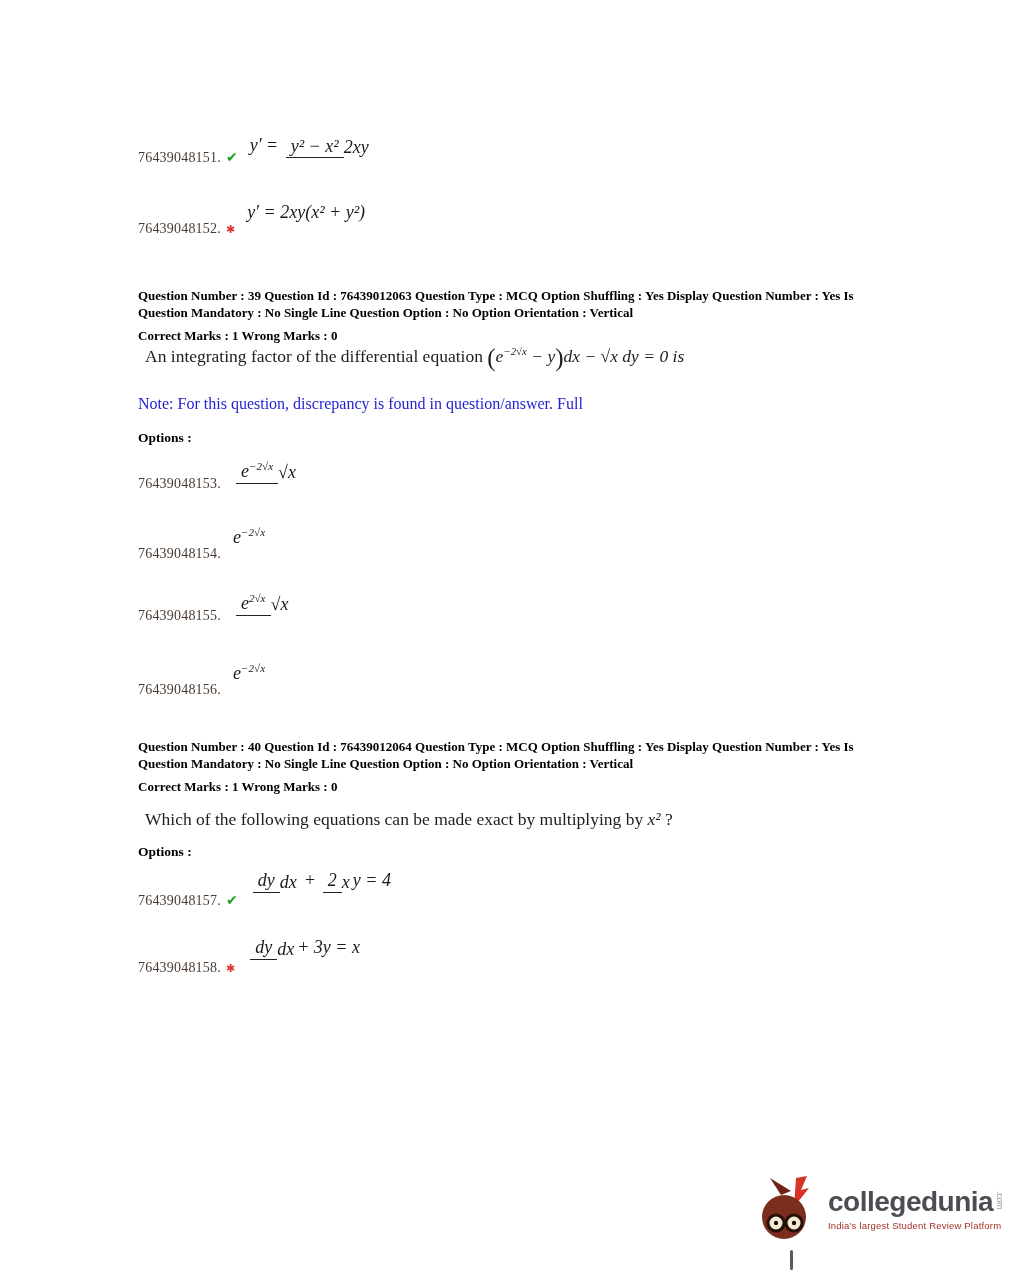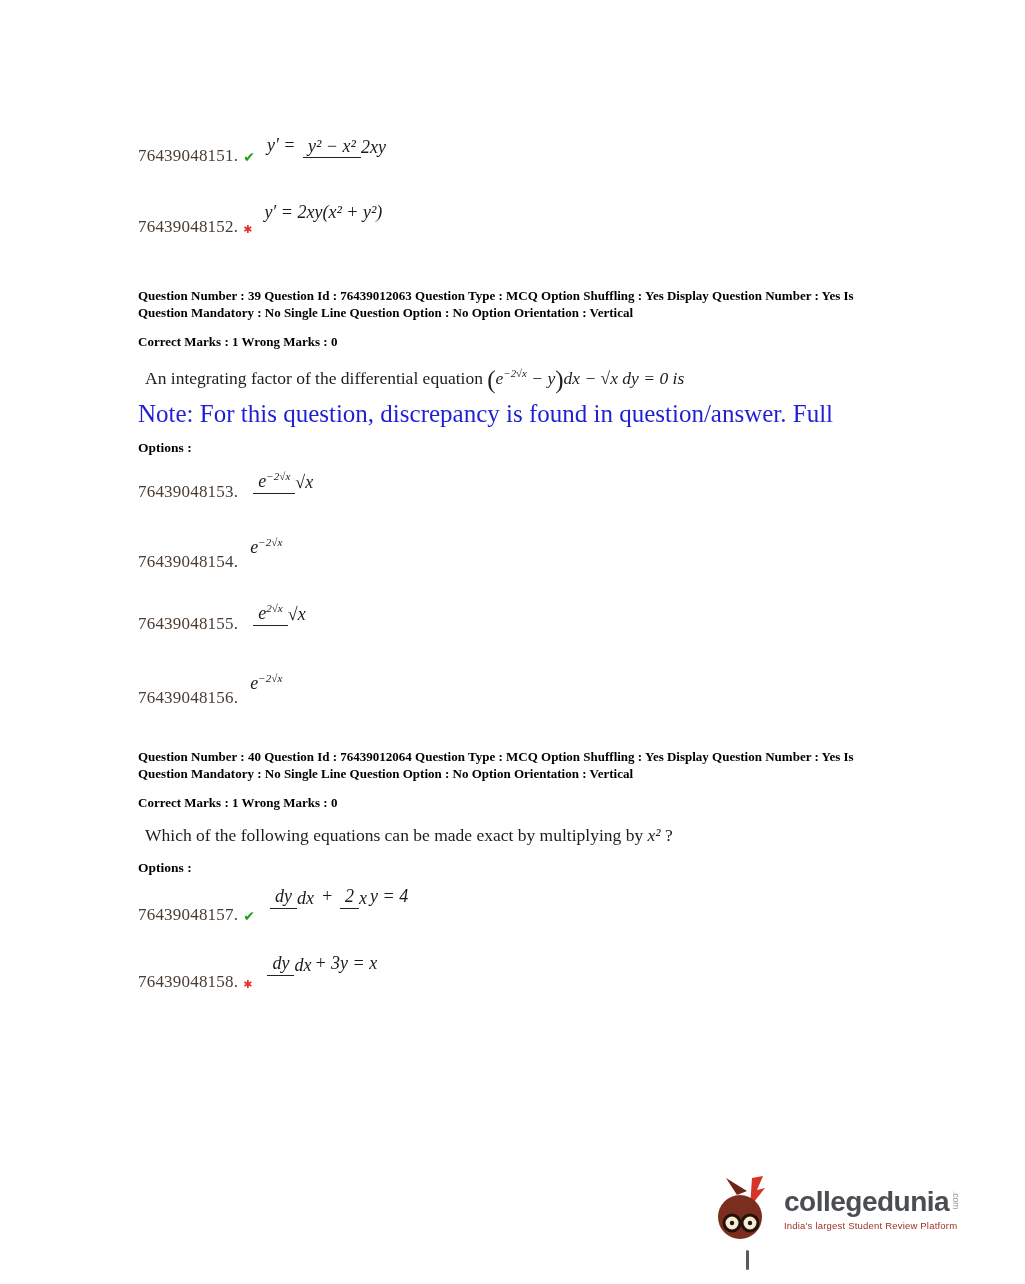--- a/index.html
+++ b/index.html
@@ -8,53 +8,53 @@
     background:#ffffff;
     font-family:"Liberation Serif", serif;
     color:#151515;
     position:relative;
     overflow:hidden;
   }
   .content { padding:135px 0 0 138px; width:900px; }
 
   
   .opt-row { display:flex; align-items:flex-end; }
-  .opt-id { font-size:17px; color:#4a3c32; letter-spacing:0.2px; white-space:nowrap;font-family:Liberation Serif, serif; }
+  .opt-id { font-size:14px; color:#4a3c32; letter-spacing:0.2px; white-space:nowrap;font-family:Liberation Serif, serif; }
   .mark { margin-left:5px; line-height:1; }
   .mark-correct { color:#1da11d; font-size:14px; margin-bottom:1px; }
   .mark-wrong { color:#e03131; font-size:11px; margin-bottom:2px; }
   .opt-formula { margin-left:12px; font-size:18px; color:#1a1a1a; margin-bottom:8px; white-space:nowrap; }
   .raise-md { margin-bottom:14px; }
   .raise-lg { margin-bottom:16px; }
 
   .math { font-style:italic; }
   sup { font-size:0.62em; }
 
   .frac { display:inline-flex; flex-direction:row; align-items:center; vertical-align:middle; margin:0 3px; line-height:1.15; }
   .frac .num { padding:0 5px 1px; border-bottom:1.4px solid #222; }
   .frac .den { padding-top:1px; }
   .op { margin:0 4px; }
 
   .meta { margin-top:50px; font-weight:bold; font-size:13px; line-height:17px; color:#000; }
   .meta .meta-line { white-space:nowrap; }
-  .meta .marks-line { margin-top:12px; }
+  .meta .marks-line { margin-top:6px; }
 
-  .q-text { margin-top:16px; font-size:17.5px; padding-left:7px; color:#1d1d1d; }
+  .q-text { font-size:17.5px; padding-left:7px; color:#1d1d1d; }
   .paren { font-size:25px; font-weight:400; vertical-align:-4px; }
 
-  .note { margin-top:4px; color:#1f1fd4; font-size:25px; line-height:32px; }
+  .note { margin-top:16px; color:#1f1fd4; font-size:16px; line-height:32px; }
 
   .options-label { margin-top:10px; font-weight:bold; font-size:13.5px; color:#000; }
 
   .mt36{margin-top:36px}.mt34{margin-top:34px}.mt30{margin-top:30px}
   .mt38{margin-top:38px}.mt40{margin-top:40px}.mt14{margin-top:14px}
   .mt10{margin-top:10px}.mt28{margin-top:28px}
 
   
-  .logo { position:absolute; left:716px; top:1176px; display:flex; align-items:center; gap:10px; font-family:"Liberation Sans", sans-serif; }
+  .logo { position:absolute; left:760px; top:1176px; display:flex; align-items:center; gap:10px; font-family:"Liberation Sans", sans-serif; }
   .logo-text { display:flex; flex-direction:column; }
   .brand-row { display:flex; align-items:flex-start; }
   .brand { font-size:28px; font-weight:bold; color:#4a4d52; letter-spacing:-0.5px; line-height:1; }
   .tld { writing-mode:vertical-rl; font-size:8.5px; color:#999999; margin-left:2px; margin-top:3px; }
   .tagline { font-size:9.5px; color:#a03226; margin-top:4px; letter-spacing:0.2px; }
   .logo-tail { position:absolute; left:30px; top:74px; width:3px; height:20px; background:#5a5a5a; border-radius:2px; }
 </style>
 </head>
 <body>
 

